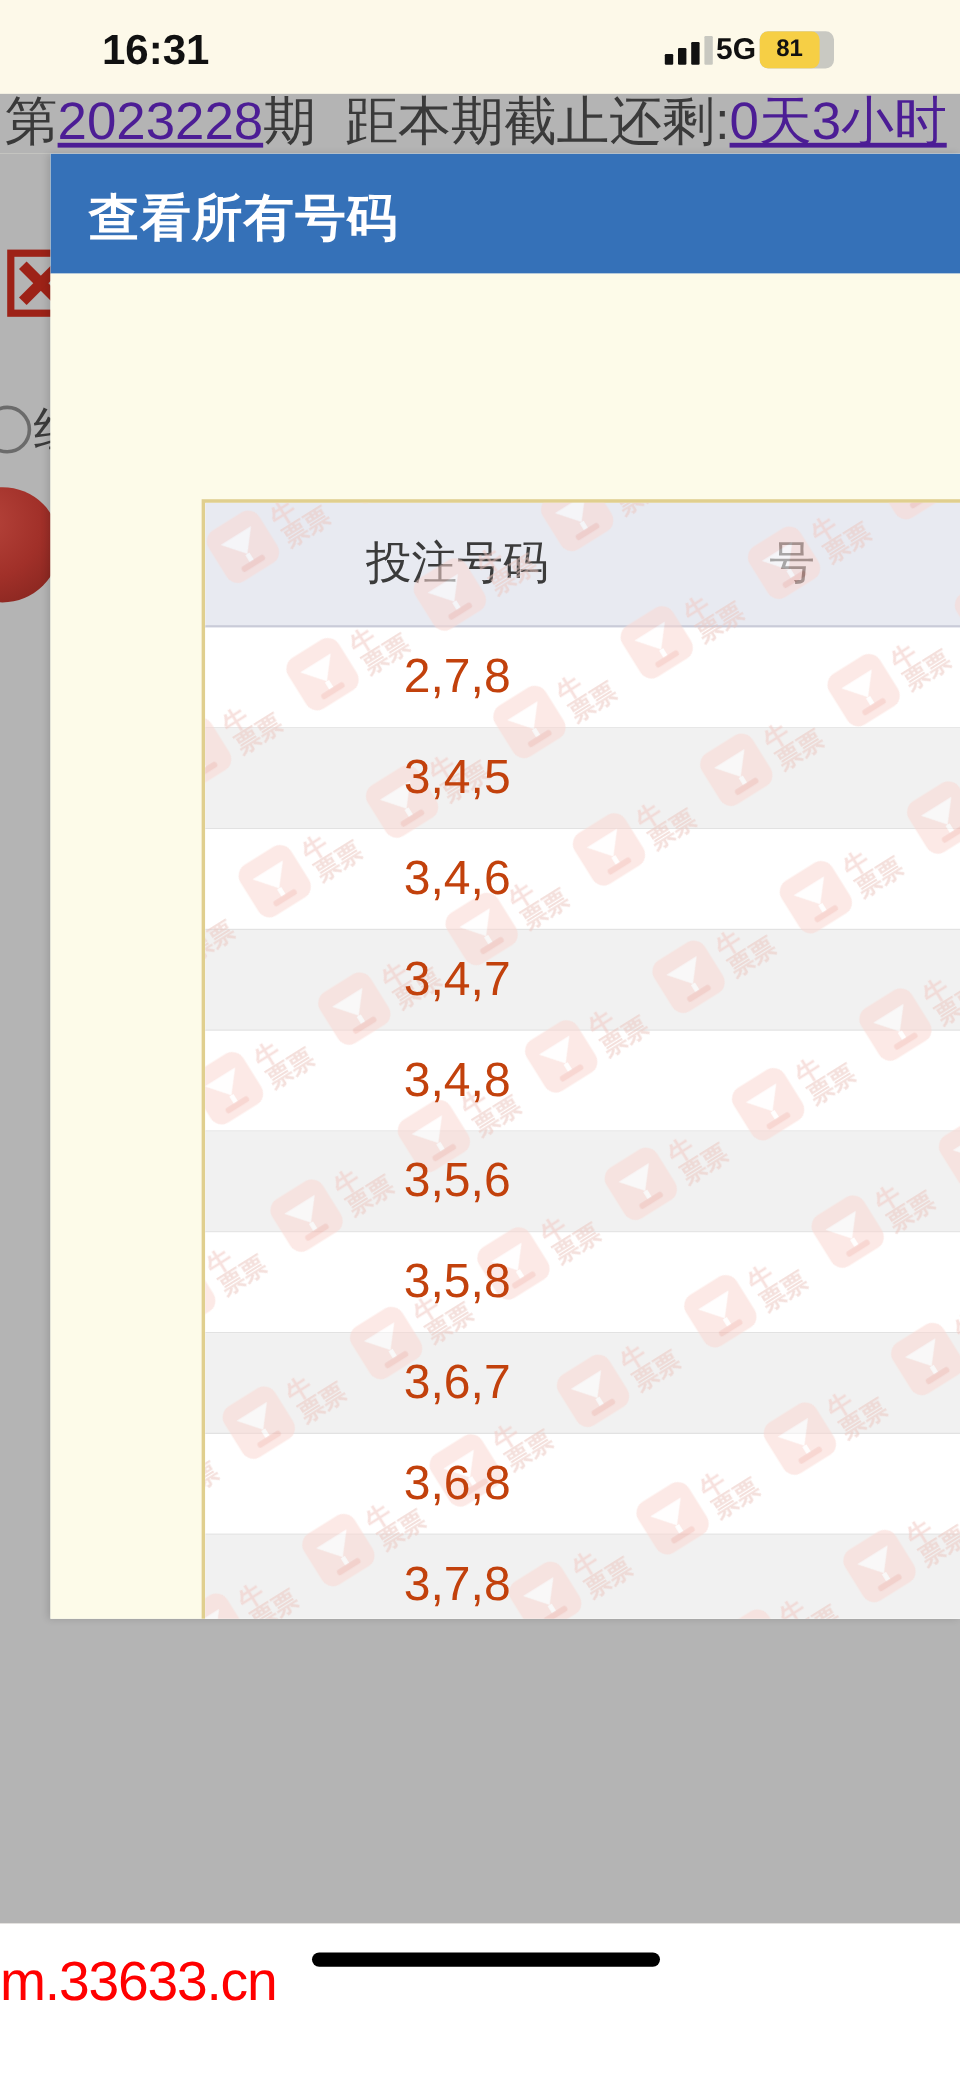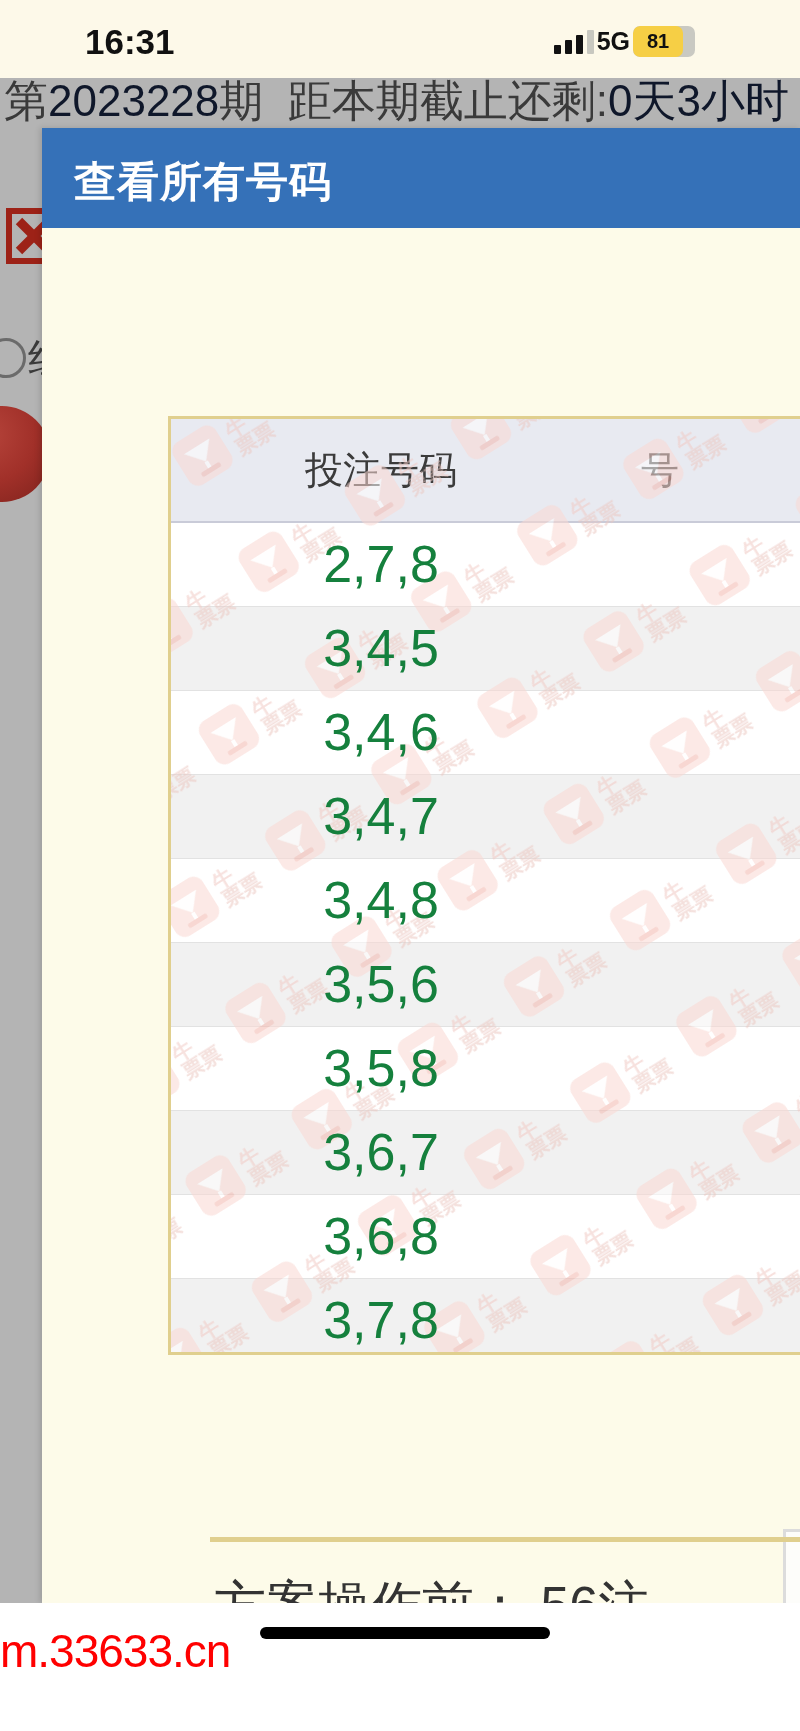--- a/index.html
+++ b/index.html
@@ -97,21 +97,21 @@
     overflow: hidden;
     white-space: nowrap;
   }
   #page-header-inner {
     position: absolute;
     left: 4px; top: -6px;
     font-size: 44px;
     color: #3a3a3a;
     white-space: nowrap;
   }
-  .hdr-red { color: #0f172a; }
+  .hdr-red { color: #4c1d95; text-decoration: underline; }
 
   
   #bg-page {
     position: absolute;
     left: 0; top: 128px;
     width: 800px; height: 1475px;
     background: #b4b4b4;
     z-index: 5;
     overflow: hidden;
   }
@@ -143,21 +143,21 @@
     width: 96px; height: 96px;
     border-radius: 50%;
     background: radial-gradient(circle at 34% 30%, #b6443b 0%, #a13029 52%, #7e221c 100%);
   }
 
   
   #modal {
     position: absolute;
     left: 42px; top: 128px;
     width: 758px;
-    height: 1475px;
+    height: 1221px;
     background: #fdfdf4;
     z-index: 20;
     overflow: hidden;
     box-shadow: -2px 0 6px rgba(0,0,0,0.14);
   }
   #modal-titlebar {
     position: absolute;
     left: 0; top: 0;
     width: 758px; height: 100px;
     background: #3571b8;
@@ -216,22 +216,22 @@
     background: #ffffff;
   }
   .trow.alt { background: #f1f1f1; }
   .trow .cell-num {
     position: absolute;
     left: 0; top: 0;
     width: 420px;
     height: 83px;
     line-height: 83px;
     text-align: center;
-    font-size: 52px;
-    color: #15803d;
+    font-size: 40px;
+    color: #c2410c;
     z-index: 3;
   }
 
   
   .wm {
     position: absolute;
     left: -80px; top: -80px;
     right: -80px; bottom: -80px;
     pointer-events: none;
     z-index: 2;

